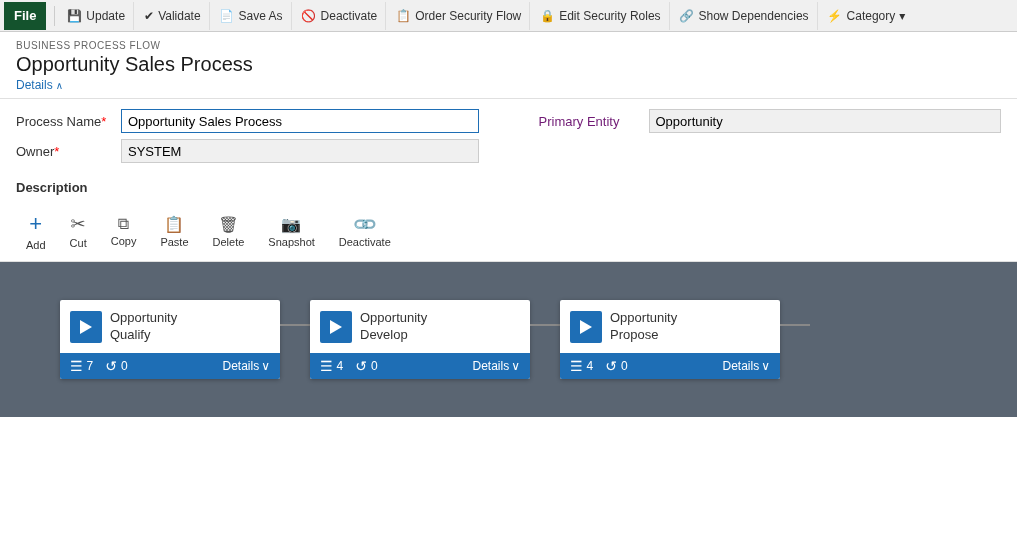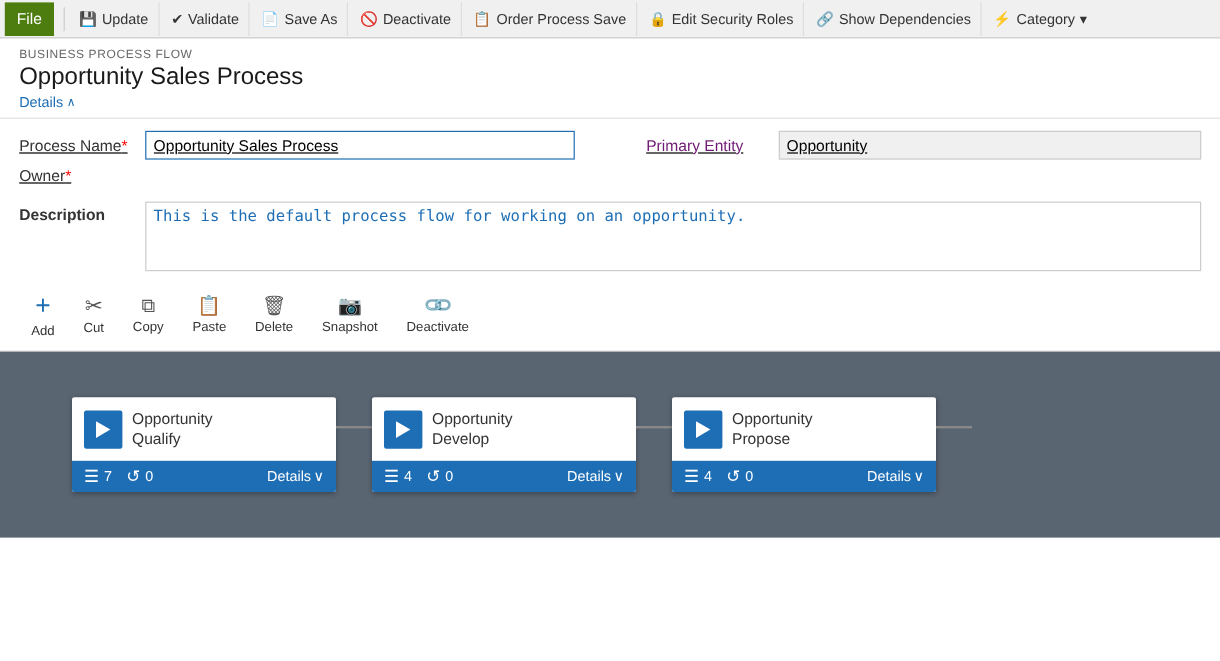--- a/index.html
+++ b/index.html
@@ -23,23 +23,23 @@
       background: transparent;
       border: none;
       cursor: pointer;
       font-size: 12px;
       color: #333;
       height: 28px;
       border-right: 1px solid #ddd;
     }
     .toolbar-btn:last-child { border-right: none; }
     .file-btn {
-      background: #4d7c0f;
+      background: #14532d;
       color: #fff;
-      font-weight: normal;
+      font-weight: bold;
       padding: 3px 10px;
       border: none;
       cursor: pointer;
       font-size: 13px;
       height: 28px;
       margin-right: 4px;
     }
     .separator { width: 1px; background: #ccc; height: 20px; margin: 0 2px; }
 
     
@@ -177,21 +177,20 @@
       display: flex;
       align-items: center;
       padding: 20px 40px;
       gap: 0;
     }
     .form-grid {
       padding: 10px 16px 4px 16px;
       display: grid;
       grid-template-columns: 1fr 1fr;
       column-gap: 60px;
-      text-decoration: underline;
     }
     .form-row {
       display: flex;
       align-items: center;
       margin-bottom: 6px;
     }
     .lbl {
       font-size: 13px;
       color: #333;
       width: 105px;
@@ -251,21 +250,21 @@
   <button class="toolbar-btn">
     <span>📄</span>
     <span>Save As</span>
   </button>
   <button class="toolbar-btn">
     <span>🚫</span>
     <span>Deactivate</span>
   </button>
   <button class="toolbar-btn">
     <span>📋</span>
-    <span>Order Process Save</span>
+    <span>Order Security Flow</span>
   </button>
   <button class="toolbar-btn">
     <span>🔒</span>
     <span>Edit Security Roles</span>
   </button>
   <button class="toolbar-btn">
     <span>🔗</span>
     <span>Show Dependencies</span>
   </button>
   <button class="toolbar-btn">
@@ -290,34 +289,34 @@
     <div class="form-row">
       <span class="lbl">
         <span>Process Name</span><span class="required">*</span>
       </span>
       <input class="inp" type="text" value="Opportunity Sales Process" style="">
     </div>
     <div class="form-row">
       <span class="lbl">
         <span>Owner</span><span class="required">*</span>
       </span>
+      <input class="inp-ro" type="text" value="SYSTEM" style="">
     </div>
   </div>
 
   <div>
     <div class="form-row">
       <span class="r-lbl">Primary Entity</span>
       <input class="inp-ro" type="text" value="Opportunity" style="">
     </div>
   </div>
 </div>
 
 <div class="desc-row">
   <span class="desc-lbl">Description</span>
-  <textarea class="desc-ta" style="">This is the default process flow for working on an opportunity.</textarea>
 </div>
 
 <div class="action-toolbar">
   <button class="action-btn">
     <span class="action-icon" style="font-size:22px; font-weight:300; color:#1e6eb5;">+</span>
     <span class="action-label">Add</span>
   </button>
   <button class="action-btn">
     <span class="action-icon" style="font-size:18px;">✂</span>
     <span class="action-label">Cut</span>

